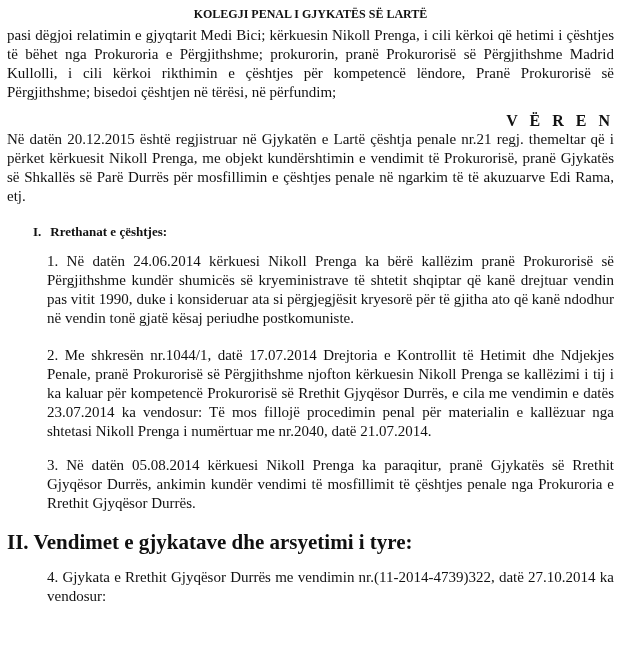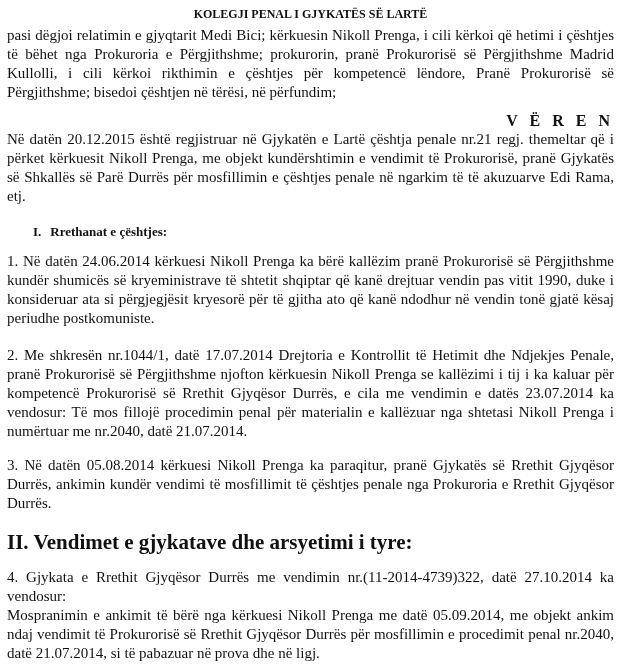--- a/index.html
+++ b/index.html
@@ -46,20 +46,21 @@
     font-weight: bold;
     font-size: 13px;
     line-height: 20px;
   }
   .sec1-number {
     display: inline-block;
     margin-right: 9px;
   }
   .para {
     text-align: justify;
+    margin-left: 40px;
   }
   .para-1 { margin-top: 10px; }
   .para-2 { margin-top: 18px; }
   .para-3 { margin-top: 15px; }
   .sec2-heading {
     margin-top: 19px;
     font-weight: bold;
     font-size: 21px;
     line-height: 20px;
   }
@@ -86,15 +87,14 @@
   <div class="para para-1">1. Në datën 24.06.2014 kërkuesi Nikoll Prenga ka bërë kallëzim pranë Prokurorisë së Përgjithshme kundër shumicës së kryeministrave të shtetit shqiptar që kanë drejtuar vendin pas vitit 1990, duke i konsideruar ata si përgjegjësit kryesorë për të gjitha ato që kanë ndodhur në vendin tonë gjatë kësaj periudhe postkomuniste.</div>
 
   <div class="para para-2">2. Me shkresën nr.1044/1, datë 17.07.2014 Drejtoria e Kontrollit të Hetimit dhe Ndjekjes Penale, pranë Prokurorisë së Përgjithshme njofton kërkuesin Nikoll Prenga se kallëzimi i tij i ka kaluar për kompetencë Prokurorisë së Rrethit Gjyqësor Durrës, e cila me vendimin e datës 23.07.2014 ka vendosur: Të mos fillojë procedimin penal për materialin e kallëzuar nga shtetasi Nikoll Prenga i numërtuar me nr.2040, datë 21.07.2014.</div>
 
   <div class="para para-3">3. Në datën 05.08.2014 kërkuesi Nikoll Prenga ka paraqitur, pranë Gjykatës së Rrethit Gjyqësor Durrës, ankimin kundër vendimi të mosfillimit të çështjes penale nga Prokuroria e Rrethit Gjyqësor Durrës.</div>
 
   <div class="sec2-heading">II. Vendimet e gjykatave dhe arsyetimi i tyre:</div>
 
   <div class="para para-4">4. Gjykata e Rrethit Gjyqësor Durrës me vendimin nr.(11-2014-4739)322, datë 27.10.2014 ka vendosur:</div>
 
-  <div class="para para-4-body">Mospranimin e ankimit të bërë nga kërkuesi Nikoll Prenga me datë 05.09.2014, me objekt ankim ndaj vendimit të Prokurorisë së Rrethit Gjyqësor Durrës për mosfillimin e procedimit penal nr.2040, datë 21.07.2014, si të pabazuar në prova dhe në ligj.</div>
 
 </div>
 
 </body></html>

